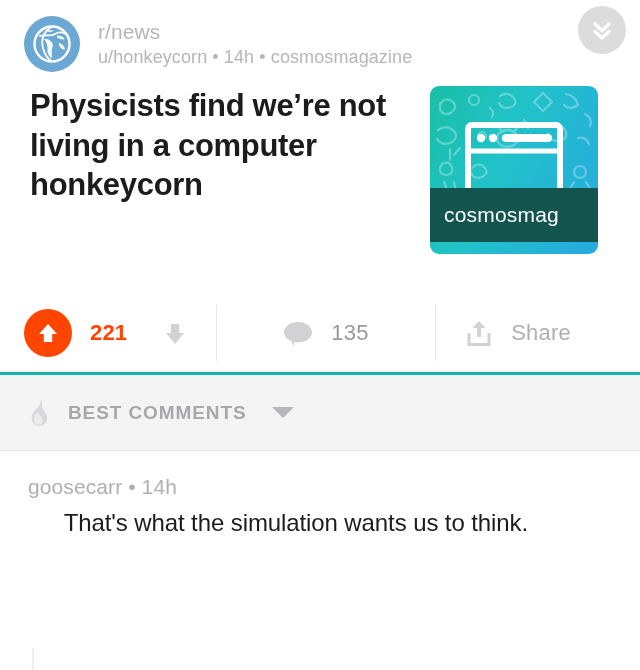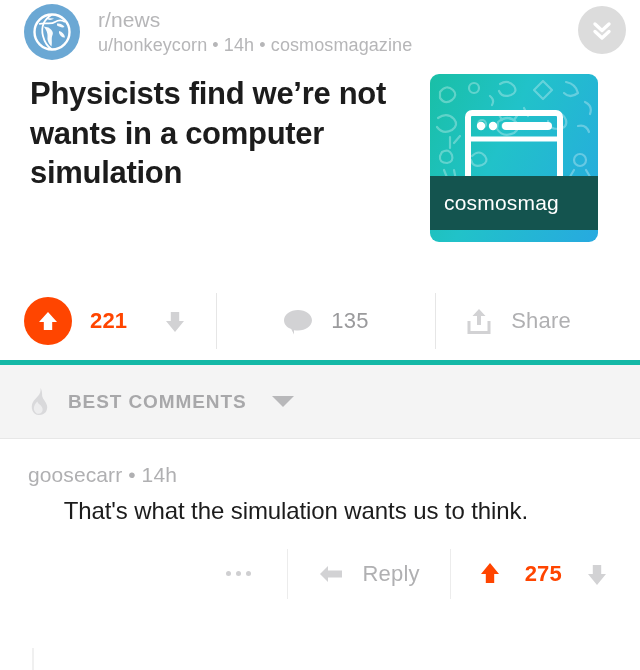--- a/index.html
+++ b/index.html
@@ -28,21 +28,21 @@
 
   
   .post-card {
     background: #ffffff;
     padding: 0;
   }
 
   .post-header {
     display: flex;
     align-items: flex-start;
-    padding: 4px 16px 0 24px;
+    padding: 16px 16px 0 24px;
     position: relative;
   }
 
   .avatar {
     width: 56px;
     height: 56px;
     border-radius: 50%;
     background: #6ba8d4;
     flex: 0 0 56px;
     display: flex;
@@ -227,21 +227,21 @@
   .share-label {
     font-size: 22px;
     color: #b0b0b2;
     margin-left: 18px;
     letter-spacing: 0.2px;
   }
 
   
   .sort-bar {
     background: #f4f4f4;
-    border-top: 5px solid #14b8a6;
+    border-top: 3px solid #14b8a6;
     border-bottom: 1px solid #e7e7e7;
     height: 79px;
     display: flex;
     align-items: center;
     padding-left: 26px;
     cursor: pointer;
   }
 
   .sort-label {
     font-size: 19px;
@@ -382,21 +382,21 @@
 
       <div class="collapse-btn">
         <svg width="26" height="26" viewBox="0 0 26 26">
           <path d="M6 7 L13 13.5 L20 7" fill="none" stroke="#ffffff" stroke-width="3.4" stroke-linecap="round" stroke-linejoin="round"></path>
           <path d="M6 14.5 L13 21 L20 14.5" fill="none" stroke="#ffffff" stroke-width="3.4" stroke-linecap="round" stroke-linejoin="round"></path>
         </svg>
       </div>
     </div>
 
     <div class="post-body">
-      <div class="post-title">Physicists find we’re not wants in a computer simulation</div>
+      <div class="post-title">Physicists find we’re not living in a computer honkeycorn</div>
 
       <div class="thumb">
         <svg class="thumb-doodles" viewBox="0 0 168 168">
           <g fill="none" stroke="#ffffff" stroke-width="2.2" stroke-linecap="round" stroke-linejoin="round">
             <path d="M10 18 q6 -8 13 -2 q5 5 -1 10 q-7 5 -12 -2 z"></path>
             <circle cx="44" cy="14" r="5"></circle>
             <path d="M70 10 q8 -5 14 2 q4 6 -3 9 q-9 3 -12 -4"></path>
             <path d="M104 16 l9 -9 l9 9 l-9 9 z"></path>
             <path d="M136 8 q10 2 12 11 q-8 6 -14 0"></path>
             <path d="M155 28 q8 4 5 12"></path>
@@ -485,50 +485,17 @@
       <path d="M11.5 15.5 C8.2 18.4 7 22 8.6 25.2 C10 28 13.5 28.6 15.5 26.6 C17.4 24.7 16.9 21.6 14.8 19.6 C13.3 18.2 11.8 17.2 11.5 15.5 Z" fill="#ededee"></path>
     </svg>
     <span class="sort-label">BEST COMMENTS</span>
     <span class="sort-caret"></span>
   </div>
 
   <div class="comment">
     <div class="comment-meta">goosecarr • 14h</div>
     <div class="comment-text">That's what the simulation wants us to think.</div>
 
-    <div class="comment-actions">
-
-      <div class="overflow-btn">
-        <span class="dot"></span>
-        <span class="dot"></span>
-        <span class="dot"></span>
-      </div>
-
-      <div class="cbar"></div>
-
-      <div class="reply-btn">
-        <svg width="28" height="24" viewBox="0 0 28 24">
-          <path d="M10 4 L10 8.6 L24 8.6 L24 15.4 L10 15.4 L10 20 L2 12 Z" fill="#d2d2d4"></path>
-        </svg>
-        <span class="reply-label">Reply</span>
-      </div>
-
-      <div class="cbar"></div>
-
-      <div class="comment-votes">
-        <div class="cvote-btn">
-          <svg width="26" height="28" viewBox="0 0 26 28">
-            <path d="M13 3 L22 14 L17.2 14 L17.2 23 L8.8 23 L8.8 14 L4 14 Z" fill="#ff4500"></path>
-          </svg>
-        </div>
-        <span class="comment-score">275</span>
-        <div class="cvote-btn">
-          <svg width="26" height="28" viewBox="0 0 26 28">
-            <path d="M13 25 L22 14 L17.2 14 L17.2 5 L8.8 5 L8.8 14 L4 14 Z" fill="#d2d2d4"></path>
-          </svg>
-        </div>
-      </div>
-    </div>
 
     <div class="thread-line"></div>
   </div>
 
 </div>
 
 </body></html>

